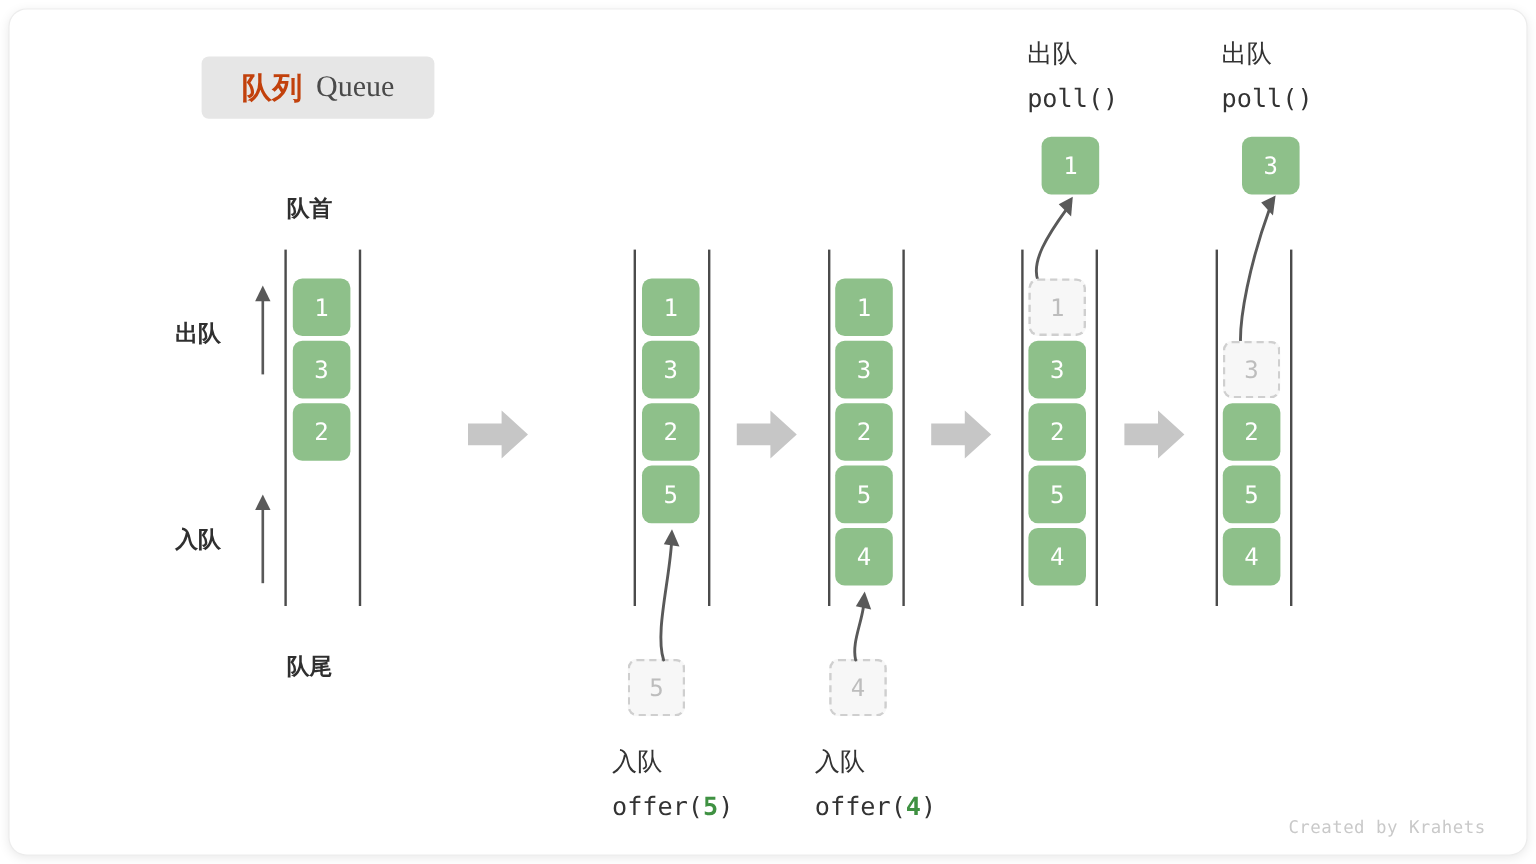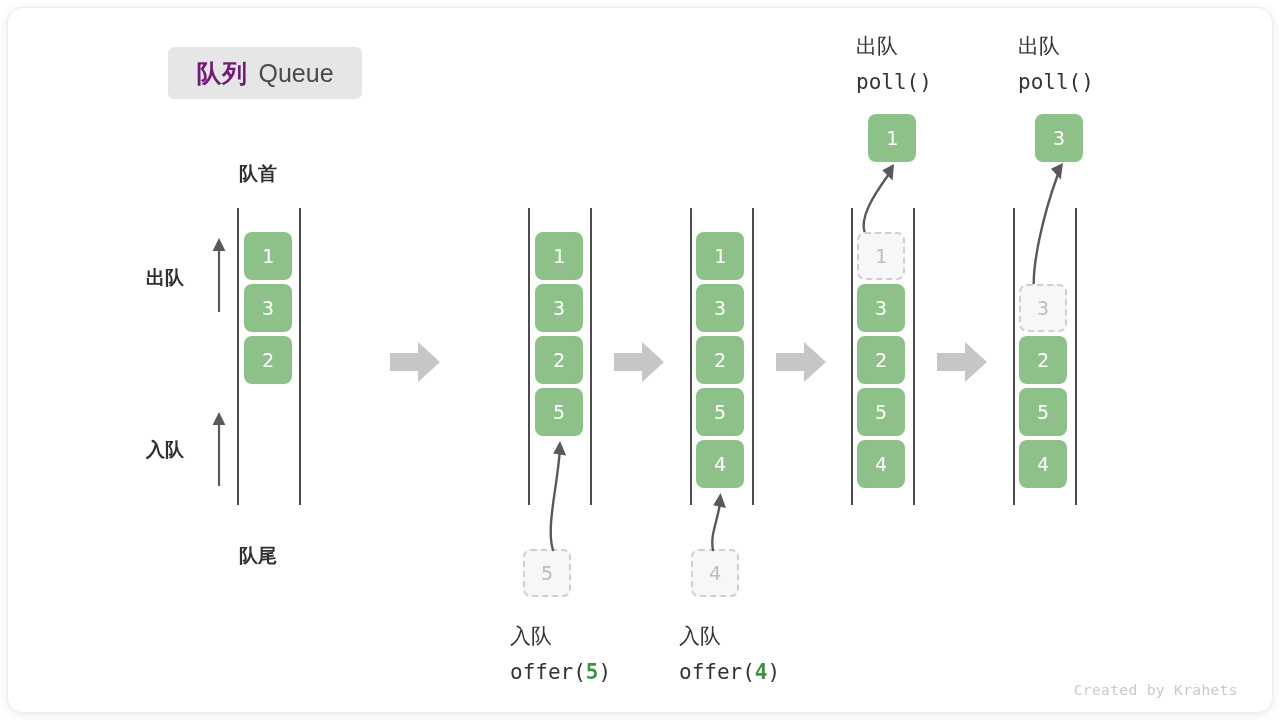--- a/index.html
+++ b/index.html
@@ -43,28 +43,28 @@
     background: #e6e6e6;
     border-radius: 6px;
     display: flex;
     align-items: center;
     justify-content: center;
     gap: 11px;
   }
   #title-badge .cn {
     font-size: 25px;
     font-weight: bold;
-    color: #701a75;
+    color: #c2410c;
     font-family: "Liberation Sans", "DejaVu Sans", sans-serif;
     letter-spacing: 0.5px;
   }
   #title-badge .en {
     font-size: 25px;
     color: #4a4a4a;
-    font-family: Liberation Sans, sans-serif;
+    font-family: Liberation Serif, serif;
   }
 
   
   .label-cn {
     position: absolute;
     font-size: 19px;
     font-weight: bold;
     color: #2f2f2f;
     white-space: nowrap;
     font-family: "Liberation Sans", "DejaVu Sans", sans-serif;

